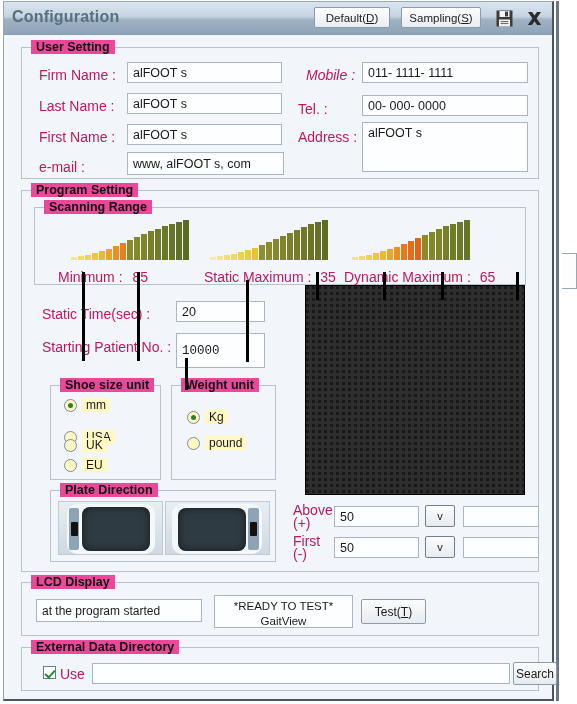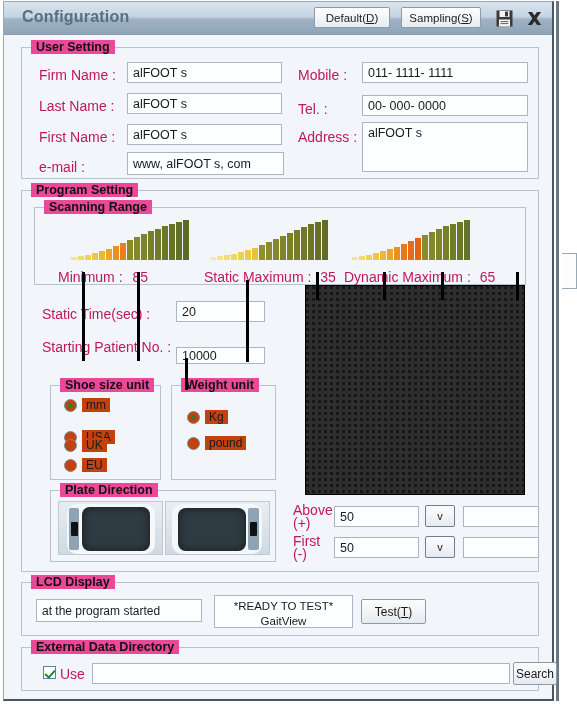--- a/index.html
+++ b/index.html
@@ -43,21 +43,21 @@
 
   
   .titlebar {
     position: relative;
     height: 33px;
     background: linear-gradient(to bottom, #d9e4ef 0%, #c6d4e2 45%, #9fb2c4 55%, #8fa4b8 100%);
     border-bottom: 1px solid #8b9cac;
   }
   .title-text {
     position: absolute;
-    left: 18px; top: 6px;
+    left: 8px; top: 6px;
     font-size: 16px;
     font-weight: bold;
     color: #56707f;
     letter-spacing: .2px;
   }
   .tb-btn {
     position: absolute;
     top: 5px;
     height: 21px;
     background: linear-gradient(to bottom,#fdfdfd,#e8edf2);
@@ -142,21 +142,21 @@
     position: relative; flex: none;
   }
   .radio.on::after {
     content:""; position:absolute;
     left: 3px; top: 3px; width: 5px; height: 5px;
     border-radius: 50%; background: #2f7d32;
   }
   .radio-row span {
     font-size: 12px; color: #1a1a1a;
     margin-left: 5px;
-    background: #c2410c;
+    background: #fef9c3;
     padding: 0 4px;
   }
 
   
   .plate {
     position: absolute;
     background: linear-gradient(to bottom, #e8eef3, #cfd9e1);
     border: 1px solid #c0cad3;
     overflow: hidden;
   }
@@ -297,21 +297,21 @@
 
     <div class="lbl" style="left:35px; top:96px;">Last Name :</div>
     <div class="tbox" style="left:123px; top:91px; width:155px; height:21px;">alFOOT s</div>
 
     <div class="lbl" style="left:35px; top:127px;">First Name :</div>
     <div class="tbox" style="left:123px; top:122px; width:155px; height:21px;">alFOOT s</div>
 
     <div class="lbl" style="left:35px; top:157px;">e-mail :</div>
     <div class="tbox" style="left:123px; top:150px; width:157px; height:23px;">www, alFOOT s, com</div>
 
-    <div class="lbl" style="left:294px; top:65px;">Mobile :</div>
+    <div class="lbl" style="left:302px; top:65px;font-style:italic;">Mobile :</div>
     <div class="tbox" style="left:358px; top:60px; width:166px; height:21px;">011- 1111- 1111</div>
 
     <div class="lbl" style="left:294px; top:99px;">Tel. :</div>
     <div class="tbox" style="left:358px; top:93px; width:166px; height:21px;">00- 000- 0000</div>
 
     <div class="lbl" style="left:294px; top:127px;">Address :</div>
     <div class="tbox multiline" style="left:358px; top:120px; width:166px; height:50px;">alFOOT s</div>
 
     <div class="group" style="left:17px; top:188px; width:518px; height:382px;">
       <div class="legend">Program Setting</div>
@@ -390,21 +390,21 @@
       </div>
     <div class="lbl" style="left:340px; top:267px;">
       <span>Dynamic Maximum :</span>
       <span style="margin-left:5px;">65</span>
     </div>
 
     <div class="lbl" style="left:38px; top:304px;">Static Time(sec) :</div>
     <div class="tbox" style="left:172px; top:299px; width:89px; height:21px;">20</div>
 
     <div class="lbl" style="left:38px; top:337px;">Starting Patient No. :</div>
-    <div class="tbox" style="left:172px; top:345px; width:89px; height:17px;">10000</div>
+    <div class="tbox" style="left:172px; top:331px; width:89px; height:35px;font-family:Liberation Mono, monospace;">10000</div>
 
     <div class="group" style="left:46px; top:383px; width:111px; height:95px;">
       <div class="legend">Shoe size unit</div>
     </div>
     <div class="radio-row" style="left:55px; top:396px;">
       <span class="radio on"></span>
       <span>mm</span>
     </div>
     <div class="radio-row" style="left:55px; top:428px;">
       <span class="radio"></span>

